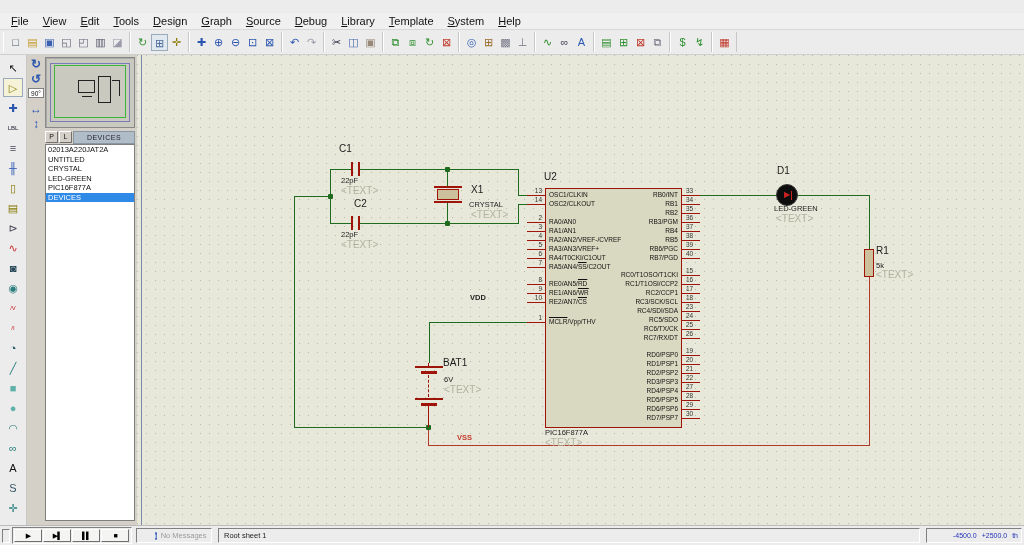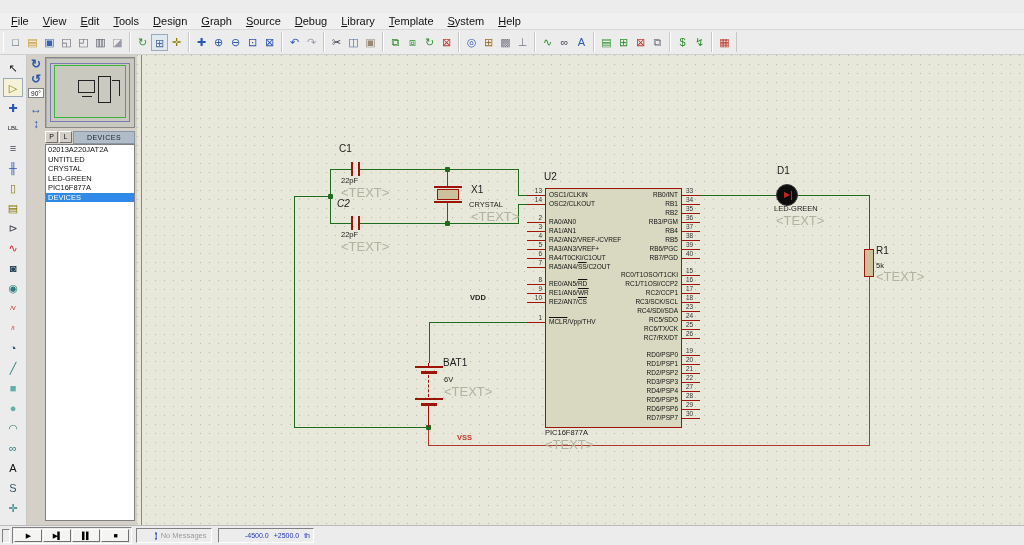--- a/index.html
+++ b/index.html
@@ -88,21 +88,21 @@
 
   .pstub { position:absolute; height:1px; background:var(--comp); width:18px; }
   .pnum { position:absolute; font-size:6.5px; color:#333; line-height:7px; }
   .pnum.L { width:33px; text-align:right; }
   .plab { position:absolute; font-size:6.5px; color:#111; line-height:8px; white-space:nowrap; }
   .plab.R { width:78px; text-align:right; }
   .ov { text-decoration:overline; }
 
   .ref-label { position:absolute; font-size:10px; color:#1a1a1a; }
   .val-label { position:absolute; font-size:7.5px; color:#222; }
-  .txt-label { position:absolute; font-size:13px; color:#b2b2a0; }
+  .txt-label { position:absolute; font-size:10px; color:#b2b2a0; }
   .net-label { position:absolute; font-size:7.5px; font-weight:bold; color:#222; }
   .net-label.vss { color:var(--vss); }
 
   
   #statusbar { position:absolute; left:0; bottom:0; width:100%; height:20px; background:#ececec;
     border-top:1px solid #bbb; display:flex; align-items:center; }
   #grip { width:8px; height:14px; border:1px solid; border-color:#808080 #fff #fff #808080; margin:0 2px; }
   #anim-controls { display:flex; border:1px solid; border-color:#808080 #fff #fff #808080; padding:1px; }
   .anim-btn { width:28px; height:13px; background:#f4f4f2; border:1px solid; border-color:#fff #707070 #707070 #fff;
     font-size:7px; line-height:11px; text-align:center; color:#000; margin-right:1px; letter-spacing:-1px; }
@@ -312,21 +312,21 @@
 
       <div id="led">▶</div>
 
       <div class="cbody" style="left:864px;top:249px;width:10px;height:28px"></div>
 
       <div id="chip"></div>
 
     <div class="ref-label" style="left: 339px; top: 143px;">C1</div>
         <div class="val-label" style="left: 341px; top: 176px;">22pF</div>
         <div class="txt-label" style="left: 341px; top: 185px;">&lt;TEXT&gt;</div>
-        <div class="ref-label" style="left: 337px; top: 198px; font-style: italic;">C2</div>
+        <div class="ref-label" style="left: 354px; top: 198px;">C2</div>
         <div class="val-label" style="left: 341px; top: 230px;">22pF</div>
         <div class="txt-label" style="left: 341px; top: 239px;">&lt;TEXT&gt;</div>
         <div class="ref-label" style="left: 471px; top: 184px;">X1</div>
         <div class="val-label" style="left: 469px; top: 200px;">CRYSTAL</div>
         <div class="txt-label" style="left: 471px; top: 209px;">&lt;TEXT&gt;</div>
         <div class="ref-label" style="left: 544px; top: 171px;">U2</div>
         <div class="val-label" style="left: 545px; top: 428px;">PIC16F877A</div>
         <div class="txt-label" style="left: 545px; top: 437px;">&lt;TEXT&gt;</div>
         <div class="ref-label" style="left: 443px; top: 357px;">BAT1</div>
         <div class="val-label" style="left: 444px; top: 375px;">6V</div>
@@ -455,20 +455,21 @@
     <div id="anim-controls">
         <div class="anim-btn">▶</div>
         <div class="anim-btn">▶▌</div>
         <div class="anim-btn">▌▌</div>
         <div class="anim-btn">■</div>
       </div>
     <div id="msg-box">
       <div id="msg-icon">i</div>
       <div id="msg-text">No Messages</div>
     </div>
+    <div id="sheet-box">Root sheet 1</div>
     <div id="coord-box">
       <span>-4500.0</span>
       <span>+2500.0</span>
       <span>th</span>
     </div>
   </div>
 
 </div>
 
 </body></html>

